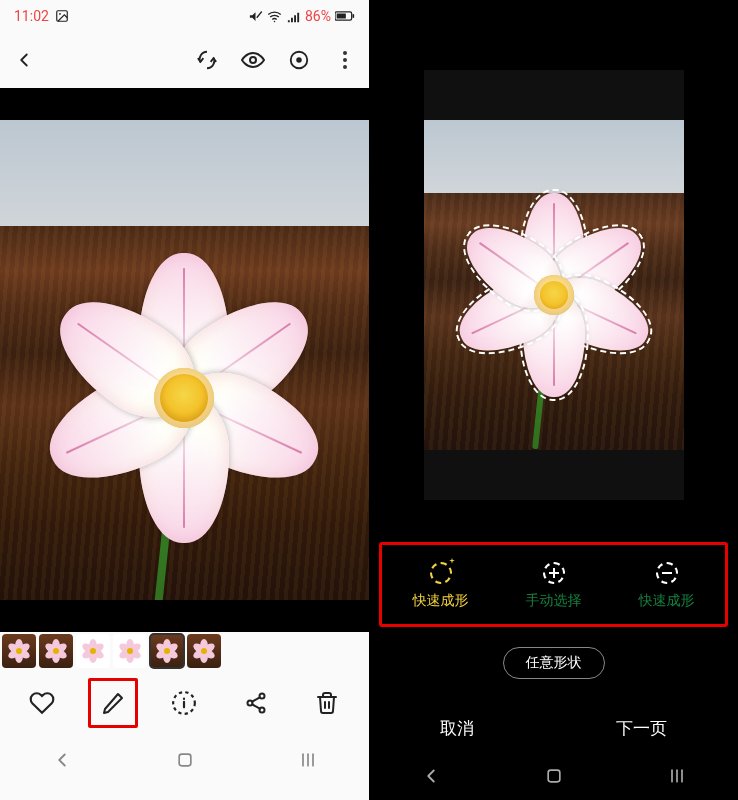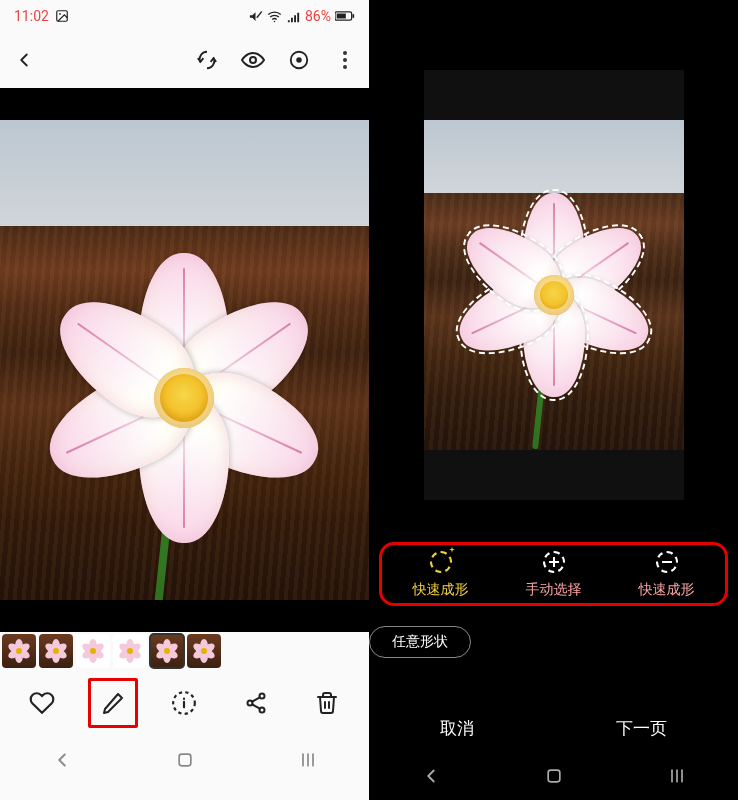--- a/index.html
+++ b/index.html
@@ -246,34 +246,34 @@
   .r-img-frame .flower-photo { width: 260px; height: 330px; }
   .r-img-frame .petals { width: 80%; height: 62%; left: 10%; top: 22%; }
   .r-img-frame .petal { width: 62px; height: 105px; left: -31px; top: -102px; }
   .r-img-frame .center { width: 40px; height: 40px; margin: -20px 0 0 -20px; }
   .r-img-frame .stem { width: 6px; height: 52%; top: 48%; }
   .r-img-frame .wood { filter: brightness(1.05) saturate(0.9) opacity(0.95); }
 
   .tool-row {
     margin: 42px 10px 10px 10px;
     border: 3px solid #e60000;
-    border-radius: 15px;
-    height: 64px;
+    border-radius: 3px;
+    height: 85px;
     display: flex;
     align-items: center;
     justify-content: space-around;
     padding: 4px 2px;
   }
   .tool {
     flex: 1;
     display: flex;
     flex-direction: column;
     align-items: center;
     gap: 6px;
-    color: #fca5a5;
+    color: #15803d;
     font-size: 14px;
   }
   .tool.active { color: #f2d23e; }
   .tool-icon {
     width: 26px;
     height: 26px;
     display: flex;
     align-items: center;
     justify-content: center;
   }
@@ -318,20 +318,21 @@
     position: absolute;
     top: -7px;
     right: -7px;
     width: 10px;
     height: 10px;
     color: #f2d23e;
   }
 
   .pill-row {
     display: flex;
+    justify-content: center;
     gap: 20px;
     margin-top: 20px;
   }
   .pill {
     border: 1px solid #888;
     color: #fff;
     border-radius: 18px;
     padding: 6px 22px;
     font-size: 14px;
     background: #000;

